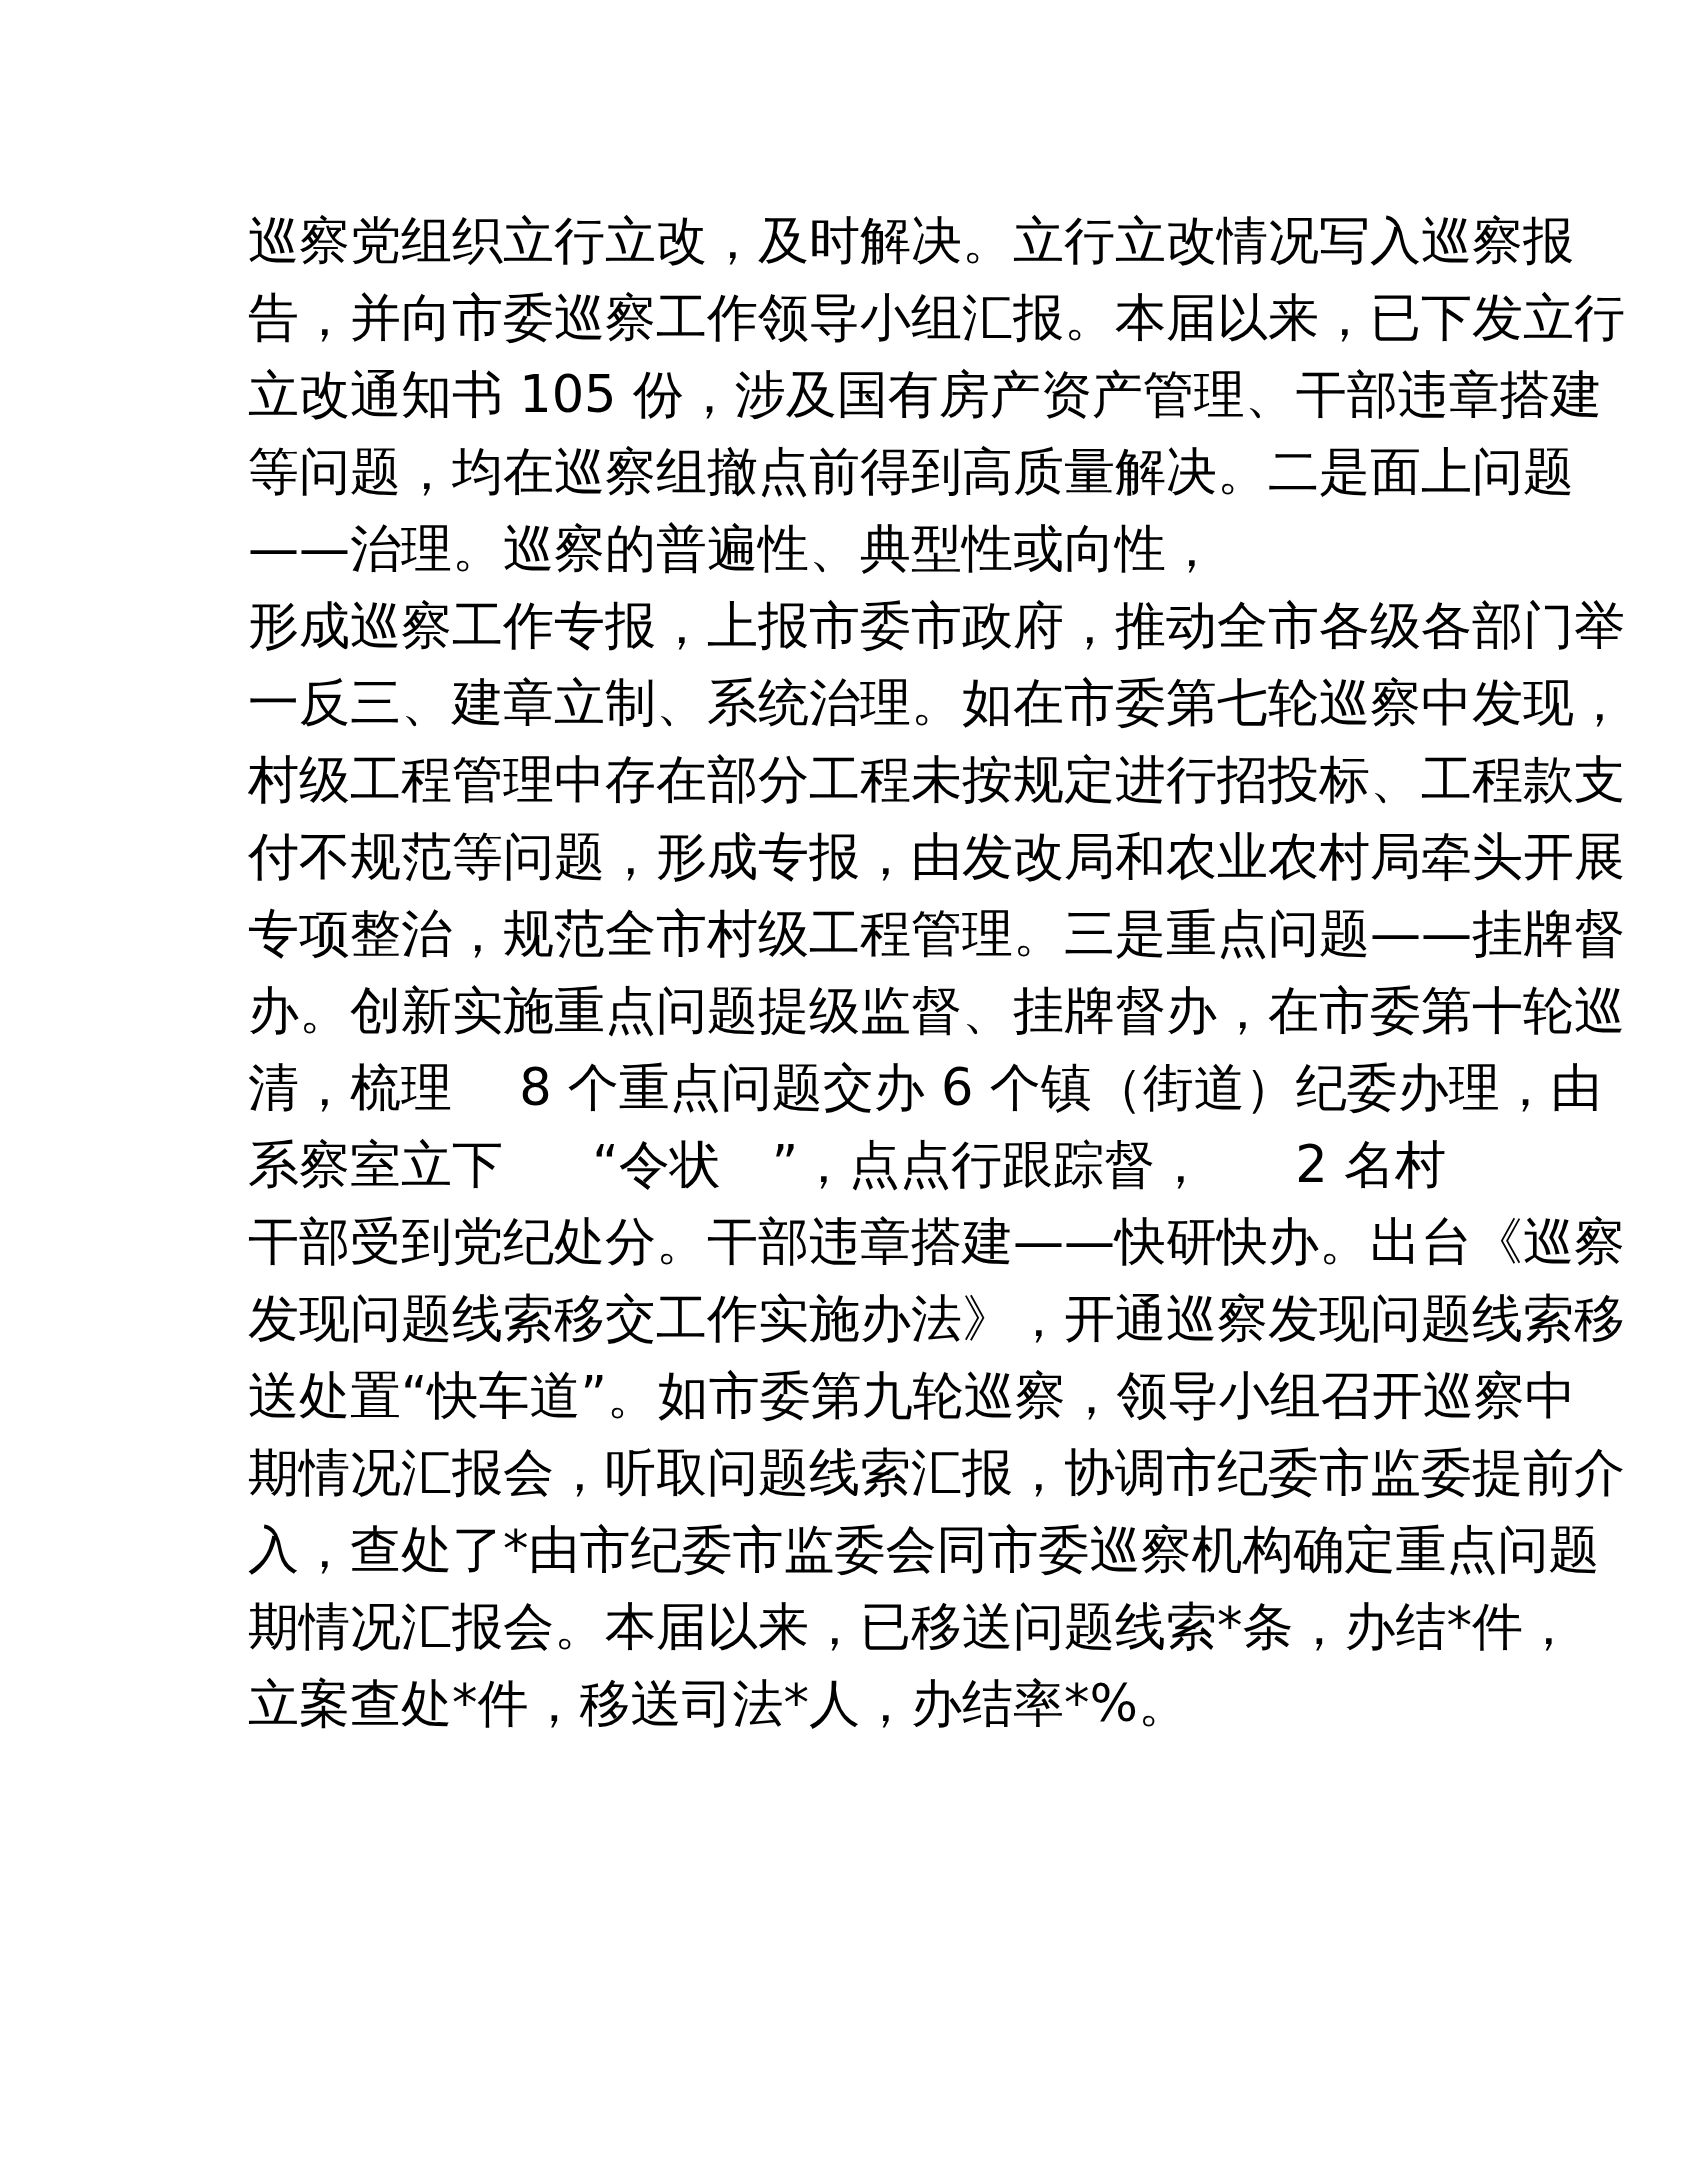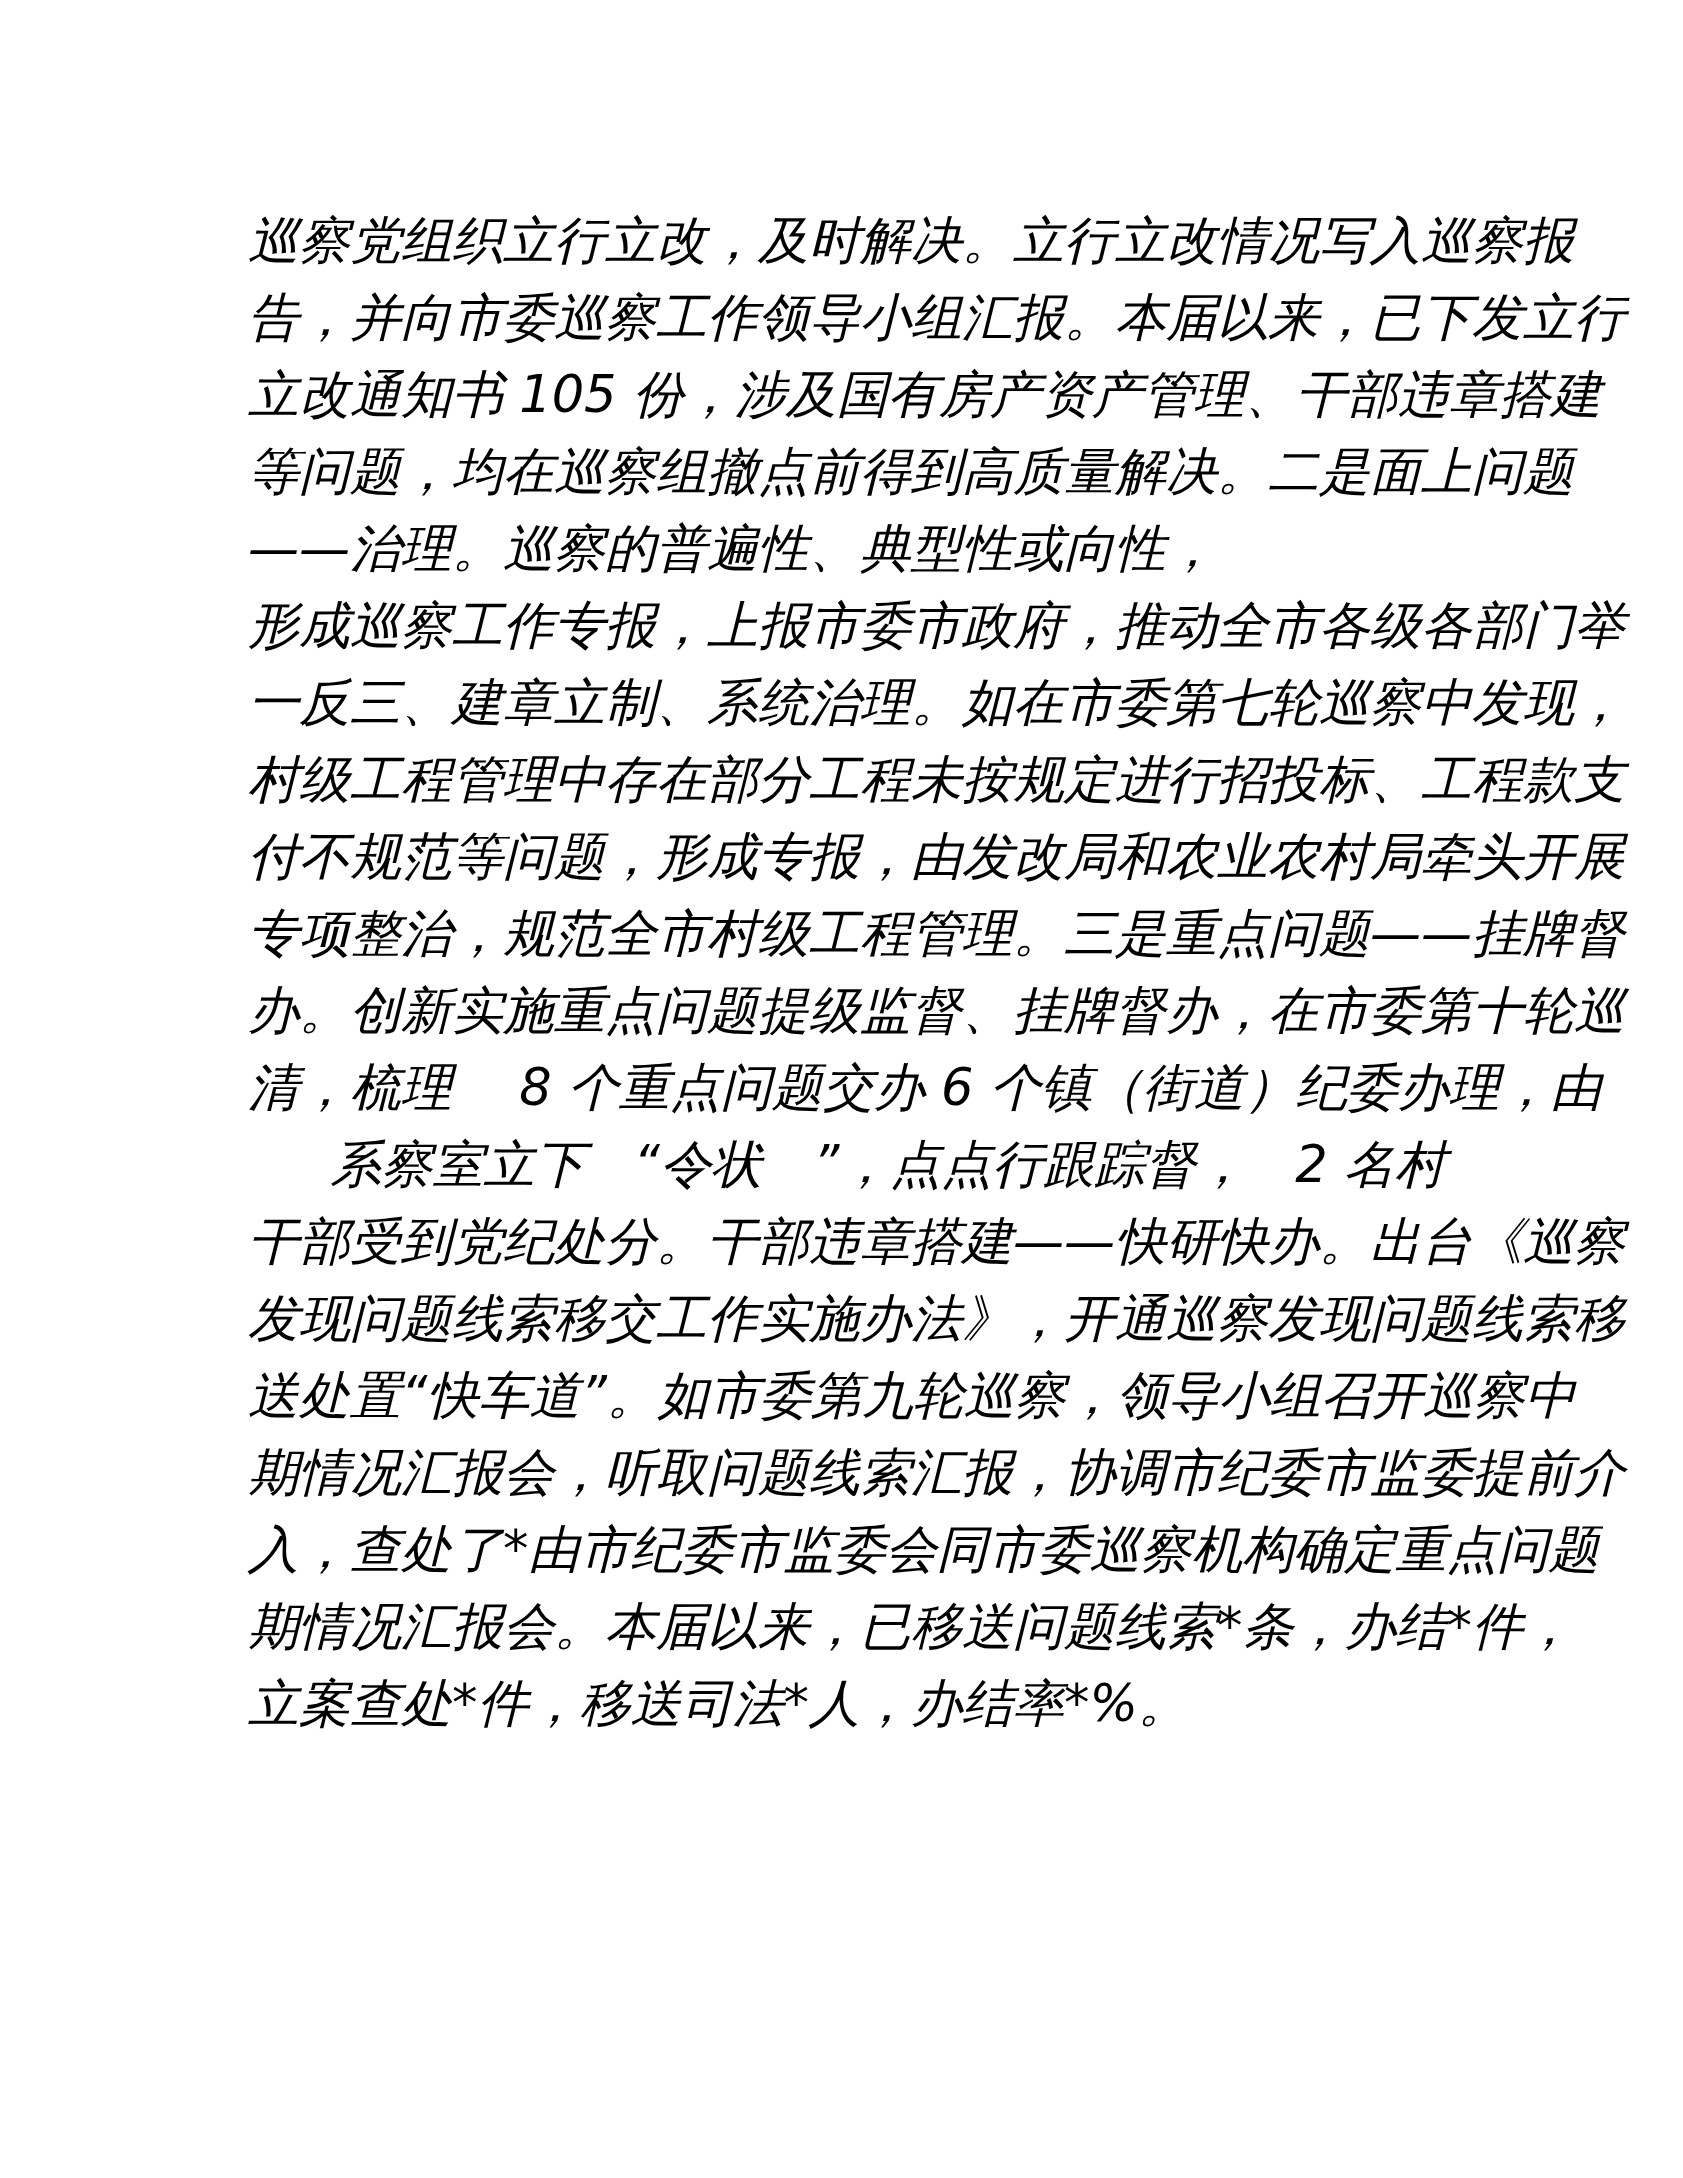--- a/index.html
+++ b/index.html
@@ -2,22 +2,22 @@
 <html><head>
 <meta charset="utf-8">
 <style>
   html, body { margin: 0; padding: 0; background: #ffffff; }
   body { width: 1683px; height: 2178px; position: relative; overflow: hidden; }
   .page {
     position: absolute; left: 248px; top: 202px; width: 1198px;
     font-family: "DejaVu Sans", "Liberation Sans", sans-serif;
     font-size: 51px; line-height: 77px; color: #000000;
   }
-  .line { display: block; height: 77px; white-space: pre; overflow: visible; font-style: italic; }
-  .spread { display: flex; justify-content: flex-end; gap: 48px; }
+  .line { display: block; height: 77px; white-space: pre; overflow: visible; }
+  .spread { display: flex; justify-content: space-between; gap: 48px; }
 </style>
 </head>
 <body>
 
 <div class="page">
   <span class="line">巡察党组织立行立改，及时解决。立行立改情况写入巡察报</span>
   <span class="line">告，并向市委巡察工作领导小组汇报。本届以来，已下发立行</span>
   <span class="line">立改通知书 105 份，涉及国有房产资产管理、干部违章搭建</span>
   <span class="line">等问题，均在巡察组撤点前得到高质量解决。二是面上问题</span>
   <span class="line">——治理。巡察的普遍性、典型性或向性，</span>

